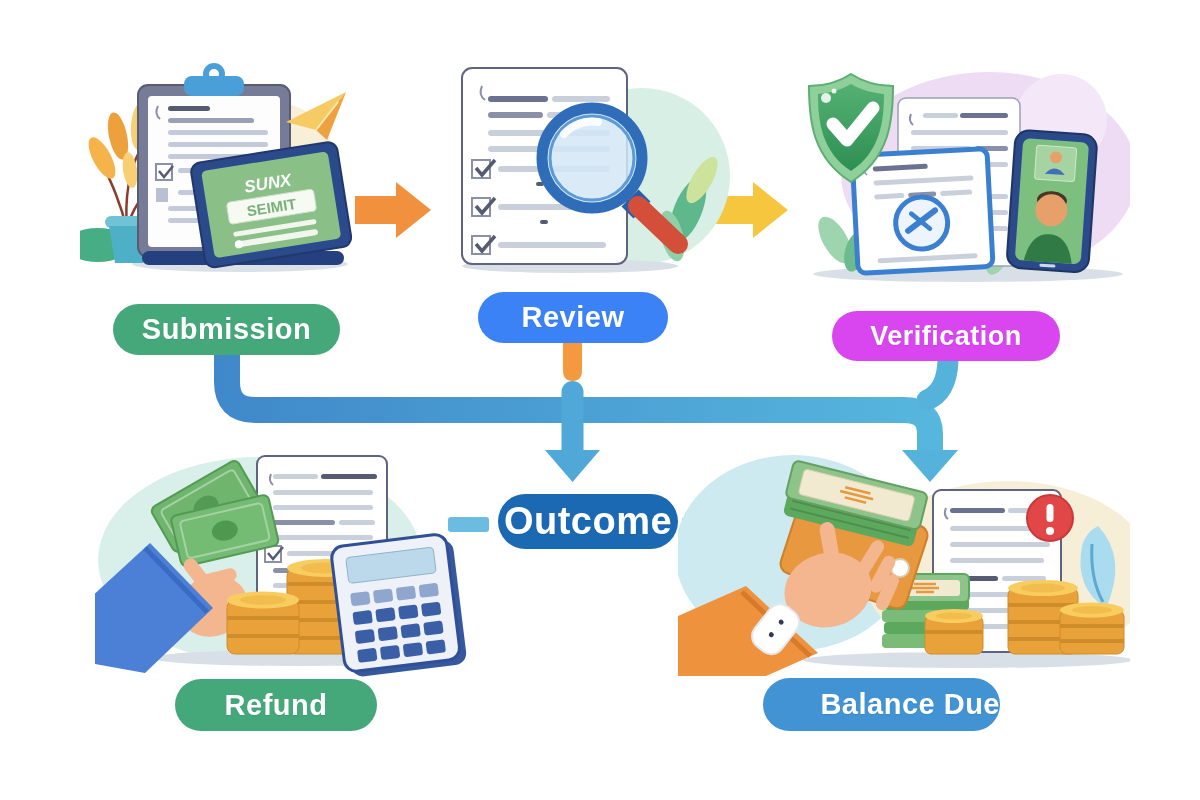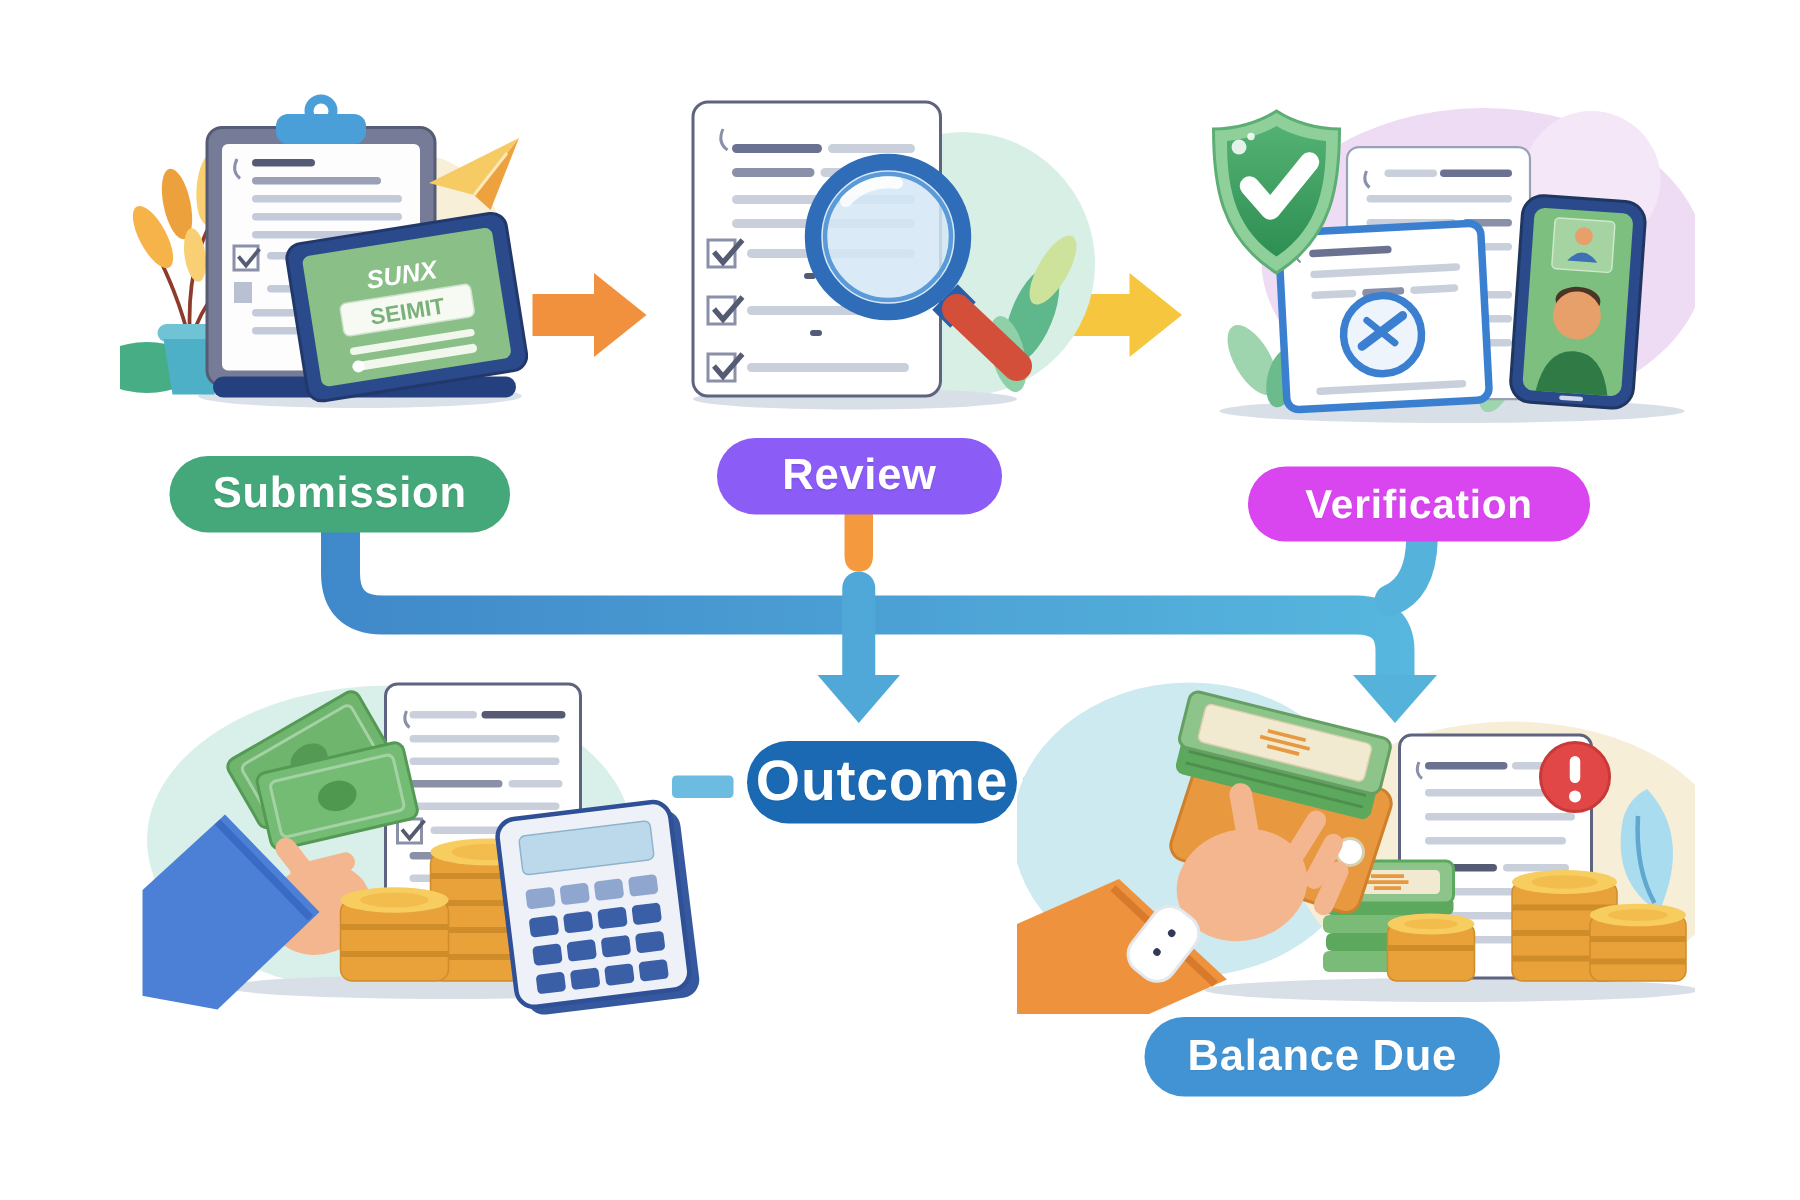--- a/index.html
+++ b/index.html
@@ -10,25 +10,25 @@
   }
   .stage-root{position:absolute;inset:0;}
   svg{display:block;}
   .illus{position:absolute;}
   .pill{
     position:absolute;display:flex;align-items:center;justify-content:center;
     color:#ffffff;font-weight:bold;letter-spacing:.5px;border-radius:28px;
     text-shadow:0 1px 1px rgba(0,0,0,0.08);
   }
   .pill-submission{left:113px;top:304px;width:227px;height:51px;font-size:29px;background:#45a87a;}
-  .pill-review{left:478px;top:292px;width:190px;height:51px;font-size:29px;background:#8b5cf6;}
+  .pill-review{left:478px;top:292px;width:190px;height:51px;font-size:29px;background:#3b82f6;}
   .pill-verification{left:832px;top:291px;width:228px;height:50px;font-size:27px;background:#d946ef;margin-top:20px;}
   .pill-outcome{left:498px;top:494px;width:180px;height:55px;font-size:38px;background:#1a69b2;border-radius:30px;}
   .pill-refund{left:175px;top:679px;width:202px;height:52px;font-size:29px;background:#45a87a;}
-  .pill-balance{left:763px;top:678px;width:237px;height:53px;font-size:29px;background:#4293d3;}
+  .pill-balance{left:763px;top:678px;width:237px;height:53px;font-size:29px;background:#4293d3;justify-content:flex-end;}
 </style>
 </head>
 <body>
 
 <div class="stage-root">
 
   <svg width="1200" height="800" viewBox="0 0 1200 800" style="position:absolute;left:0;top:0;">
     <defs>
       <linearGradient id="lineGrad" x1="200" y1="0" x2="960" y2="0" gradientUnits="userSpaceOnUse">
         <stop offset="0" stop-color="#3f87c9"></stop>
@@ -421,17 +421,20 @@
   </div>
   <div class="pill pill-review">
     <span>Review</span>
   </div>
   <div class="pill pill-verification">
     <span>Verification</span>
   </div>
   <div class="pill pill-outcome">
     <span>Outcome</span>
   </div>
+  <div class="pill pill-refund">
+    <span>Refund</span>
+  </div>
   <div class="pill pill-balance">
     <span>Balance Due</span>
   </div>
 
 </div>
 
 </body></html>

